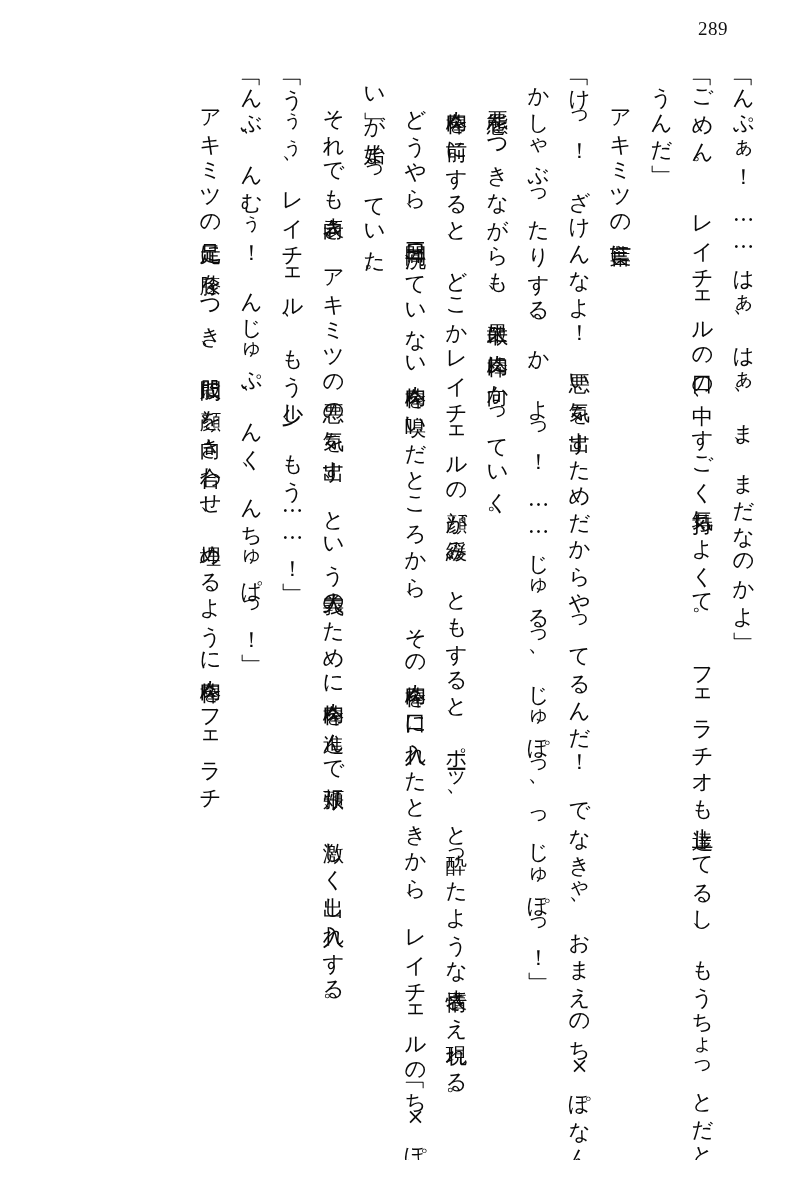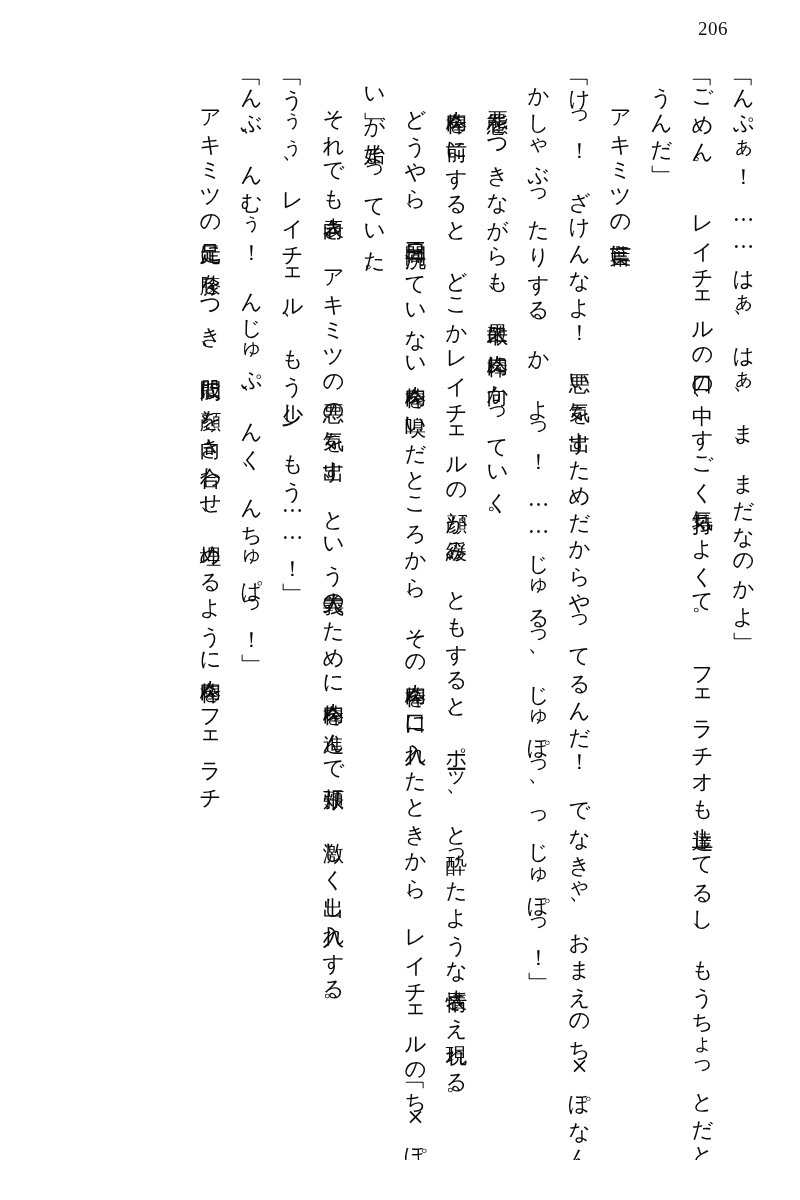--- a/index.html
+++ b/index.html
@@ -55,21 +55,21 @@
   }
   .para.indent {
     text-indent: 1em;
   }
 </style>
 </head>
 <body>
 
 <div class="page">
 
-  <div class="page-number">206</div>
+  <div class="page-number">289</div>
 
   <div class="text-body">
     <p class="para">「んぷぁ！　……はぁ、はぁ、ま、まだなのかよ」</p>
     <p class="para">「ごめん。　レイチェルの口の中、すごく気持ちよくて。　フェラチオも上達してるし、もうちょっとだと思うんだ」</p>
     <p class="para indent">アキミツの言葉に、</p>
     <p class="para">「けっ！　ざけんなよ！　悪い気を出すためだからやってるんだ！　でなきゃ、おまえのち×ぽなんかしゃぶったりする、か、よっ！　……じゅるっ、じゅぽっ、っじゅぽっ！」</p>
     <p class="para indent">悪態をつきながらも、果敢に肉棒に向かっていく。</p>
     <p class="para indent">肉棒を前にすると、どこかレイチェルの顔が緩み、ともすると、ポーッ、と酔ったような表情さえ現れる。</p>
     <p class="para indent">どうやら、三日間洗っていない肉棒を嗅いだところから、その肉棒を口に入れたときから、レイチェルの「ち×ぽ酔い」が始まっていた。</p>
     <p class="para indent">それでも表向き、アキミツの悪の気を出す、という大義のために肉棒を進んで頬張り、激しく出し入れする。</p>

